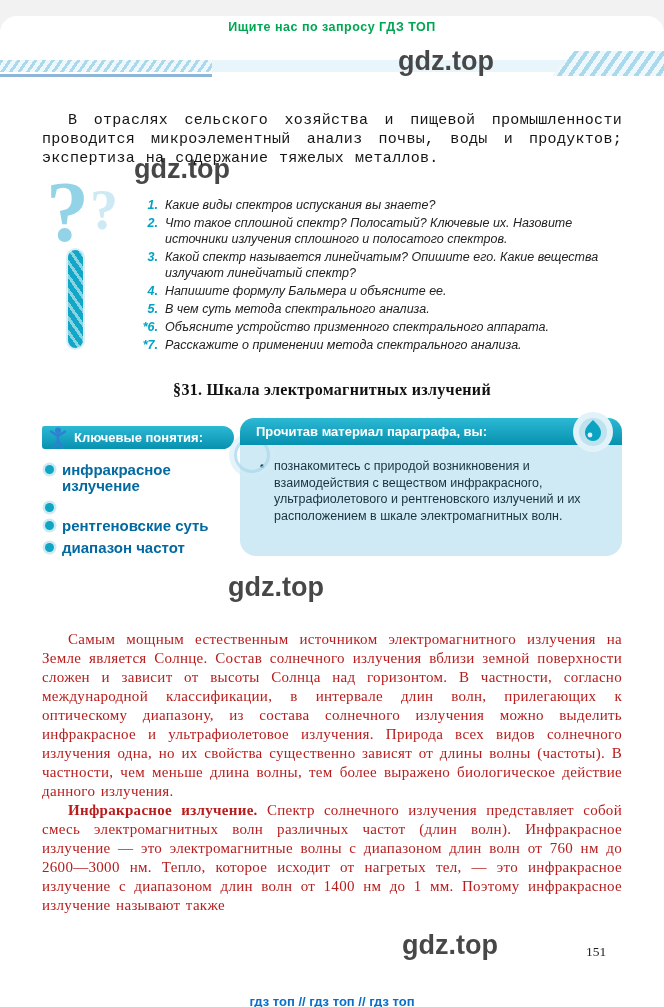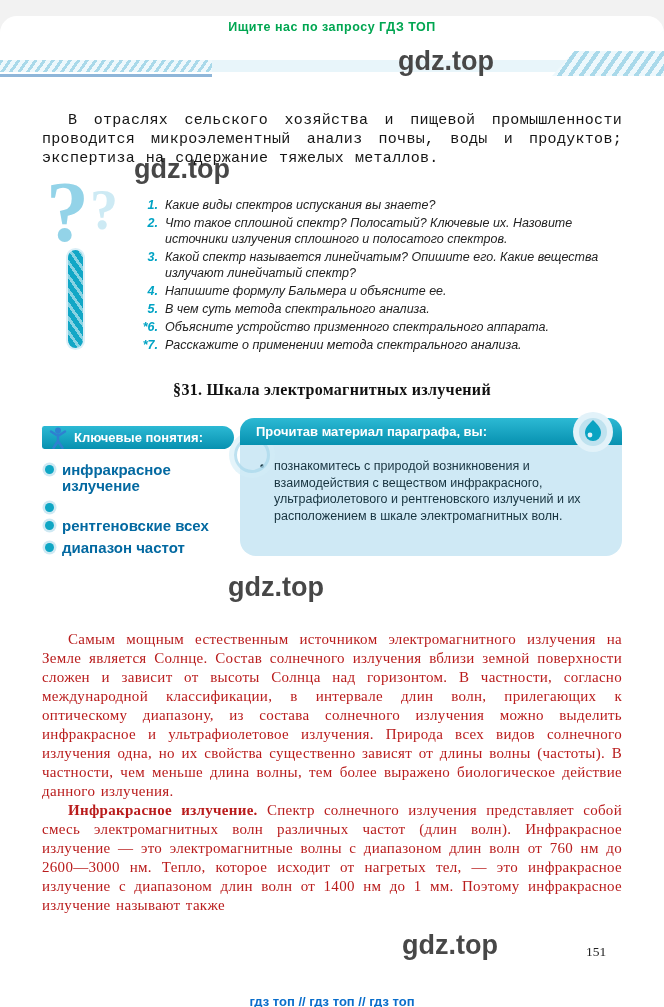--- a/index.html
+++ b/index.html
@@ -200,21 +200,21 @@
     <div class="kc-list">
       <div class="kc-item">
         <span class="kc-bullet"></span>
         <span>инфракрасное излучение</span>
       </div>
       <div class="kc-item">
         <span class="kc-bullet"></span>
       </div>
       <div class="kc-item">
         <span class="kc-bullet"></span>
-        <span>рентгеновские всех</span>
+        <span>рентгеновские суть</span>
       </div>
       <div class="kc-item">
         <span class="kc-bullet"></span>
         <span>диапазон частот</span>
       </div>
     </div>
   </div>
 
   <div class="rb">
     <div class="rb-header">

